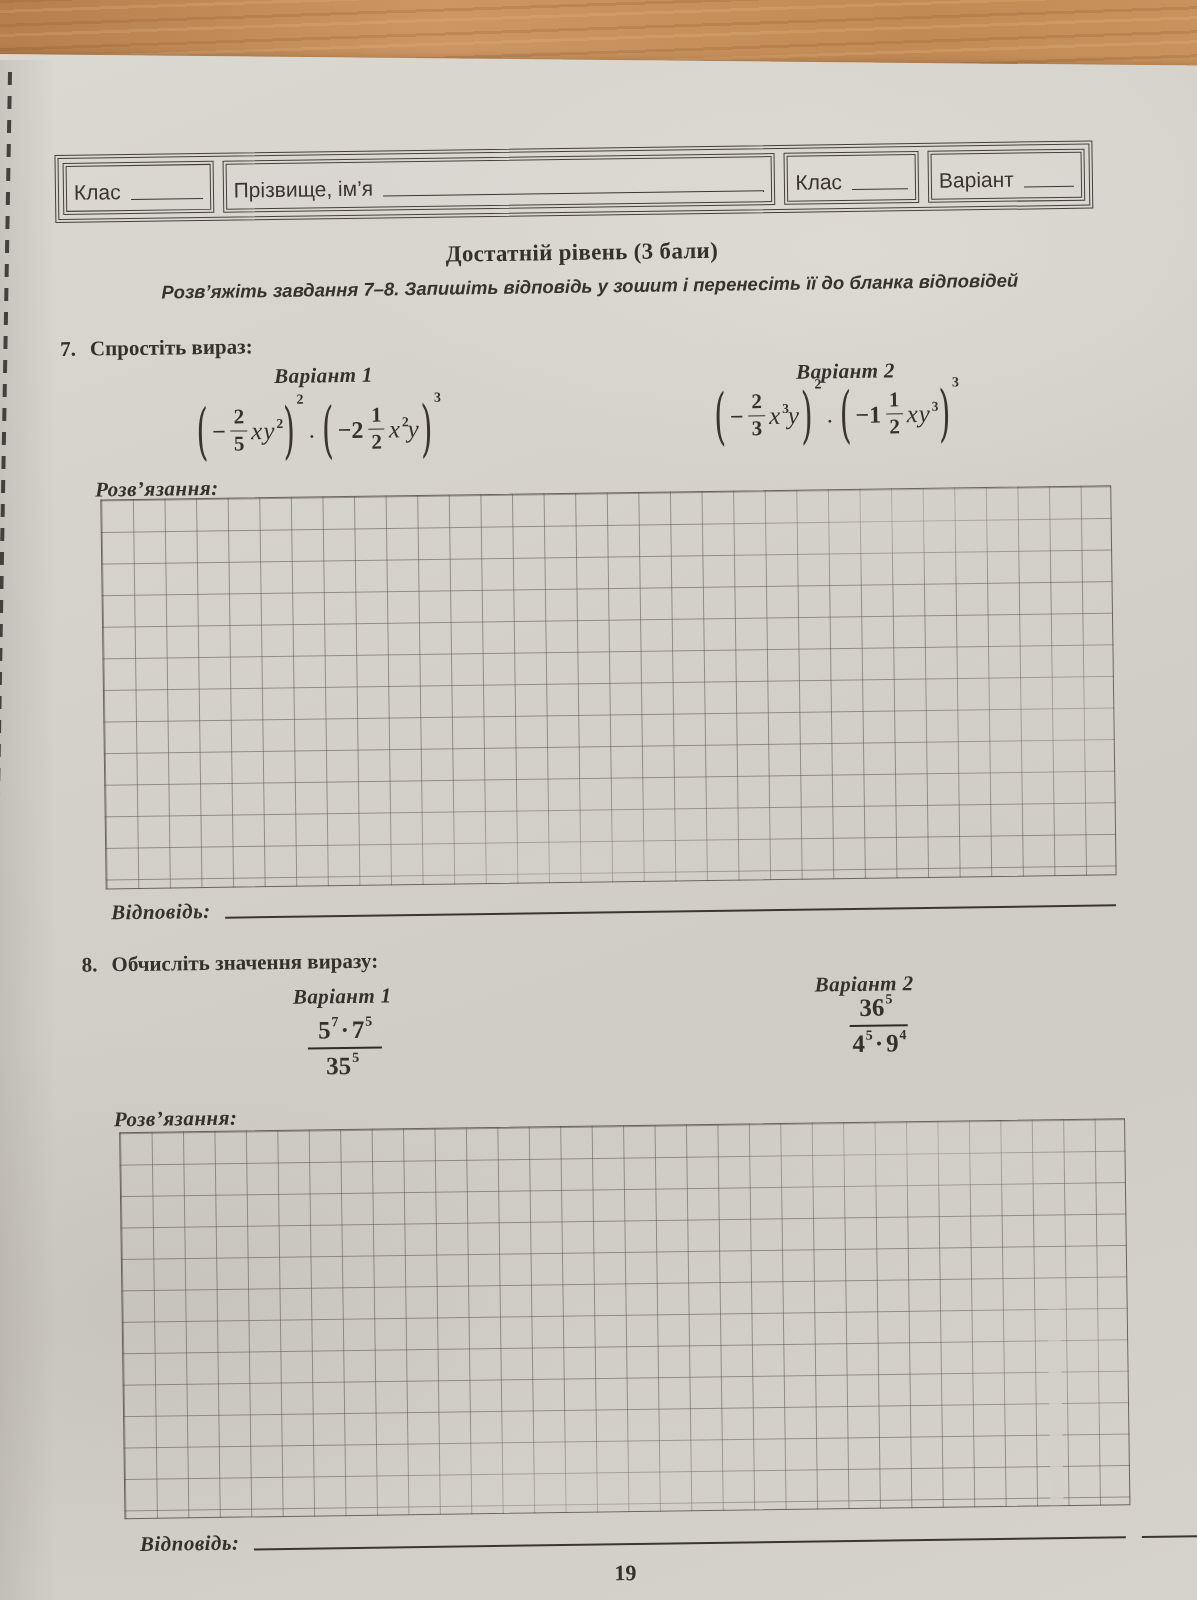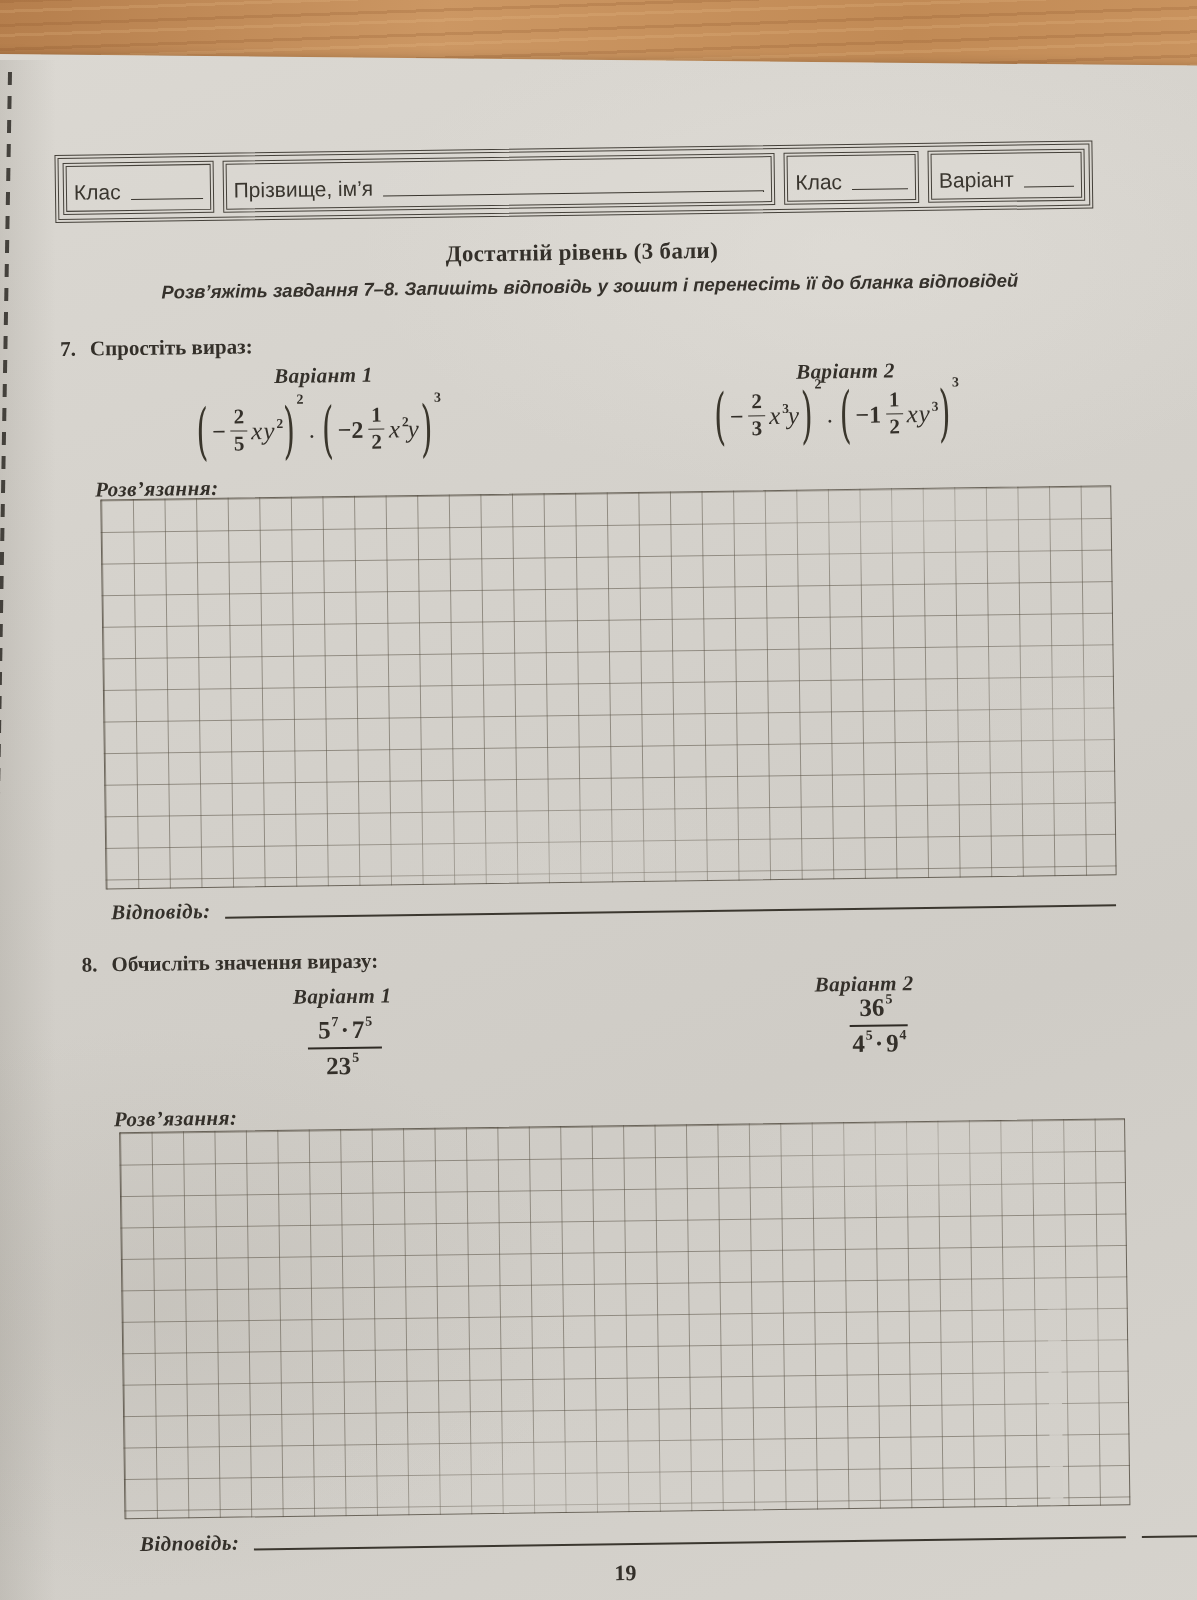--- a/index.html
+++ b/index.html
@@ -232,21 +232,21 @@
 
   <div class="abs task-line t8">
     <span class="tnum">8.</span><span>Обчисліть значення виразу:</span>
   </div>
 
   <div class="abs vlabel" style="left:215px;top:988px;width:240px;">Варіант 1</div>
   <div class="abs vlabel" style="left:737px;top:983px;width:240px;">Варіант 2</div>
 
   <div class="abs t8expr e8v1">
     <span class="bnum"><span>5</span><sup>7</sup><span class="bdot">·</span><span>7</span><sup>5</sup></span>
-    <span class="bden"><span>23</span><sup>5</sup><span class="bdot"></span><span></span><sup></sup></span>
+    <span class="bden"><span>35</span><sup>5</sup><span class="bdot"></span><span></span><sup></sup></span>
   </div>
 
   <div class="abs t8expr e8v2">
     <span class="bnum"><span>36</span><sup>5</sup><span class="bdot"></span><span></span><sup></sup></span>
     <span class="bden"><span>4</span><sup>5</sup><span class="bdot">·</span><span>9</span><sup>4</sup></span>
   </div>
 
   <div class="abs sol-label sol2">Розв’язання:</div>
   <div class="abs grid grid2">
     <div class="abs gap2"></div>

